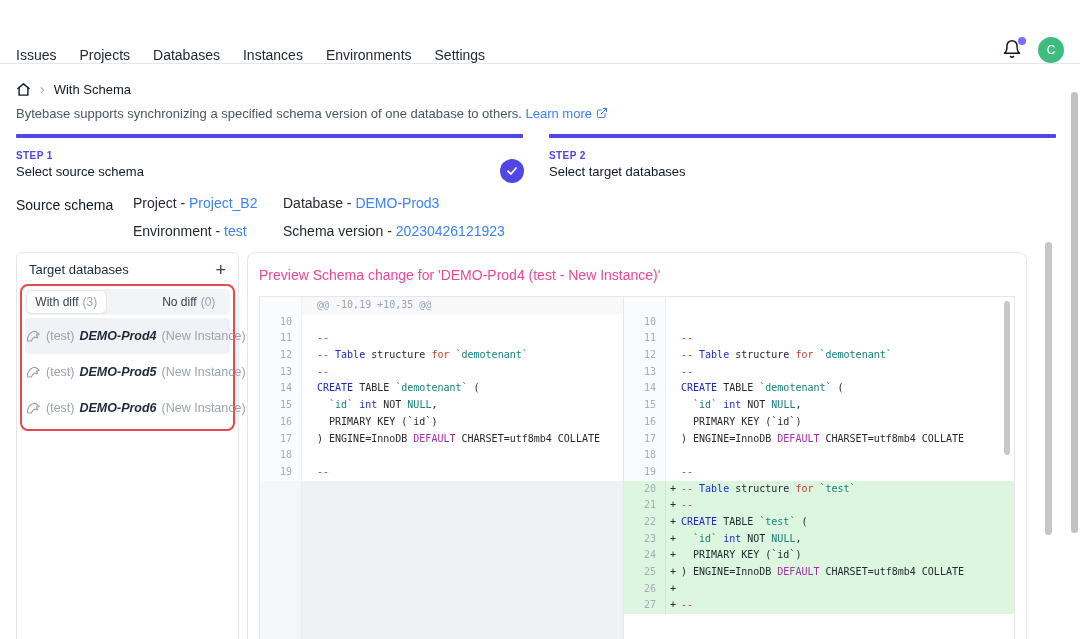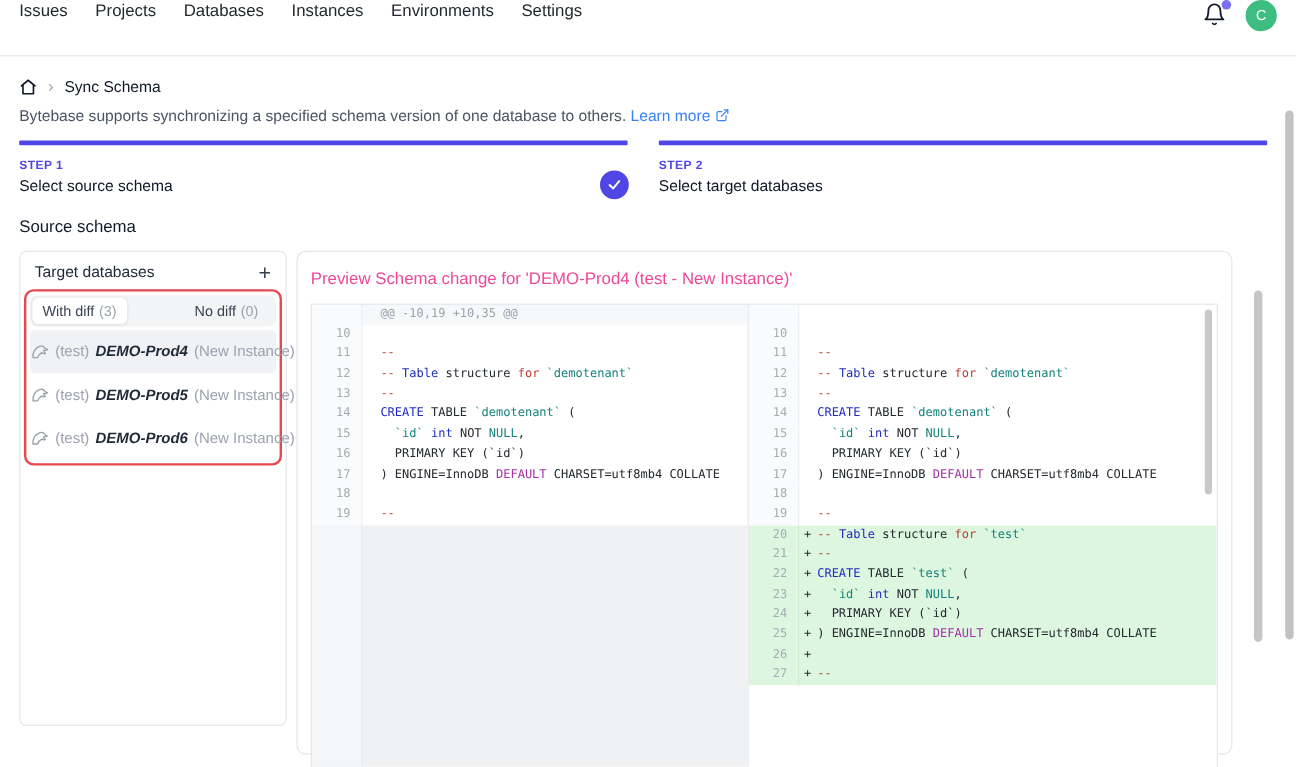--- a/index.html
+++ b/index.html
@@ -7,21 +7,21 @@
   body {
     font-family: "Liberation Sans", sans-serif;
     background:#fff; color:#1f2937; position:relative;
   }
   :root{
     --indigo:#4f46e5; --link:#3b82f6; --red:#e5484d; --border:#e5e7eb;
     --code-kw:#1f2cc1; --code-id:#15827b; --code-red:#bf3b30; --code-mag:#a431a8;
     --code-pl:#24292f; --code-hunk:#9ca3af; --lineno:#a5acb5; --added:#ddf6e0;
   }
   
-  .navbar{ height:47px; display:flex; align-items:flex-start; padding:0 16px;
+  .navbar{ height:64px; display:flex; align-items:flex-end; padding:0 16px;
            border-bottom:1px solid var(--border); }
   .nav-items{ display:flex; gap:23px; }
   .nav-item{ font-size:14px; font-weight:500; color:#24292f; cursor:pointer; }
   .nav-right{ margin-left:auto; display:flex; align-items:center; gap:14px; }
   .bell-wrap{ position:relative; width:22px; height:22px; cursor:pointer; }
   .bell-wrap svg{ width:20px; height:20px; }
   .notif-dot{ position:absolute; top:-2px; right:-2px; width:8px; height:8px;
               border-radius:50%; background:#7b6ef6; }
   .avatar{ width:26px; height:26px; border-radius:50%; background:#3ebd81;
            color:#fff; font-size:12px; display:flex; align-items:center;
@@ -131,21 +131,21 @@
     <div class="avatar">C</div>
   </div>
 </header>
 
 <div class="breadcrumb">
   <svg width="15" height="15" viewBox="0 0 24 24" fill="none" stroke="#111827" stroke-width="2.2" stroke-linecap="round" stroke-linejoin="round">
     <path d="M3 10.5 12 3l9 7.5"></path>
       <path d="M5 9.5V21h14V9.5"></path>
   </svg>
   <span class="chev">›</span>
-  <span>Sync Schema</span>
+  <span>With Schema</span>
 </div>
 
 <p class="intro">
   <span>Bytebase supports synchronizing a specified schema version of one database to others.</span>
   <a class="learn-more">
     <span>Learn more</span>
     <svg class="ext-icon" viewBox="0 0 24 24" fill="none" stroke="#3b82f6" stroke-width="2" stroke-linecap="round" stroke-linejoin="round">
       <path d="M18 13v6a2 2 0 0 1-2 2H5a2 2 0 0 1-2-2V8a2 2 0 0 1 2-2h6"></path>
         <path d="M15 3h6v6"></path>
         <path d="M10 14 21 3"></path>
@@ -166,20 +166,26 @@
   </div>
   <div class="step">
     <div class="step-bar"></div>
     <div class="step-label">STEP 2</div>
     <div class="step-title">Select target databases</div>
   </div>
 </div>
 
 <div class="source">
   <div class="source-label">Source schema</div>
+  <div class="source-grid" id="source-fields">
+      <div class="field"><span>Project - </span><span class="val">Project_B2</span></div>
+      <div class="field"><span>Database - </span><span class="val">DEMO-Prod3</span></div>
+      <div class="field"><span>Environment - </span><span class="val">test</span></div>
+      <div class="field"><span>Schema version - </span><span class="val">20230426121923</span></div>
+    </div>
 </div>
 
 <div class="main">
 
   <aside class="target-card">
     <div class="tc-header">
       <span class="tc-title">Target databases</span>
       <button class="plus-btn">+</button>
     </div>
     <div class="red-box">

